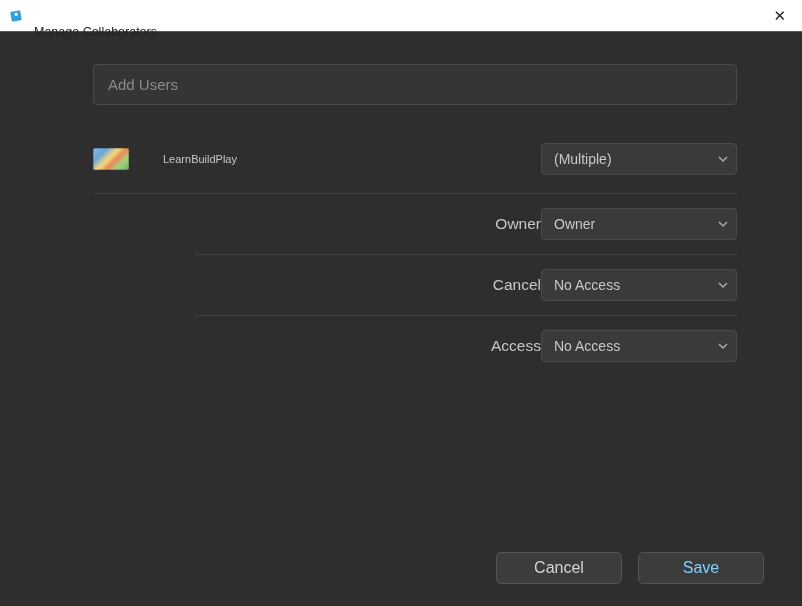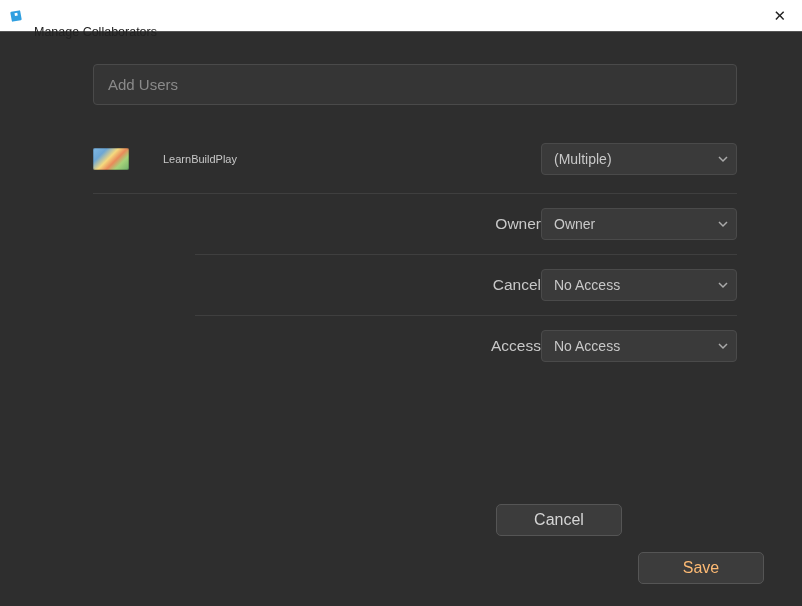--- a/index.html
+++ b/index.html
@@ -95,21 +95,21 @@
       padding: 14px 38px 22px 0;
     }
     .btn {
       width: 126px; height: 32px;
       border-radius: 5px;
       display: flex; align-items: center; justify-content: center;
       font-size: 16px; cursor: pointer;
       border: none;
     }
     .btn-cancel { background: #3c3c3c; border: 1px solid #555; color: #d5d5d5; }
-    .btn-save { background: #3c3c3c; border: 1px solid #555; color: #fdba74; font-weight: 500; cursor: default; margin-top: 48px; }
+    .btn-save { background: #3c3c3c; border: 1px solid #555; color: #7dd3fc; font-weight: 500; cursor: default; }
   </style>
 </head>
 <body>
 
 <div class="titlebar">
   <div class="title-left">
     <svg class="app-icon" viewBox="0 0 16 16">
       <rect x="1" y="3" width="10" height="10" rx="1" fill="#2f9fe0" transform="rotate(-10 6 8)"></rect>
       <rect x="5" y="5" width="2.8" height="2.8" fill="#fff" transform="rotate(-10 6 8)"></rect>
     </svg>

